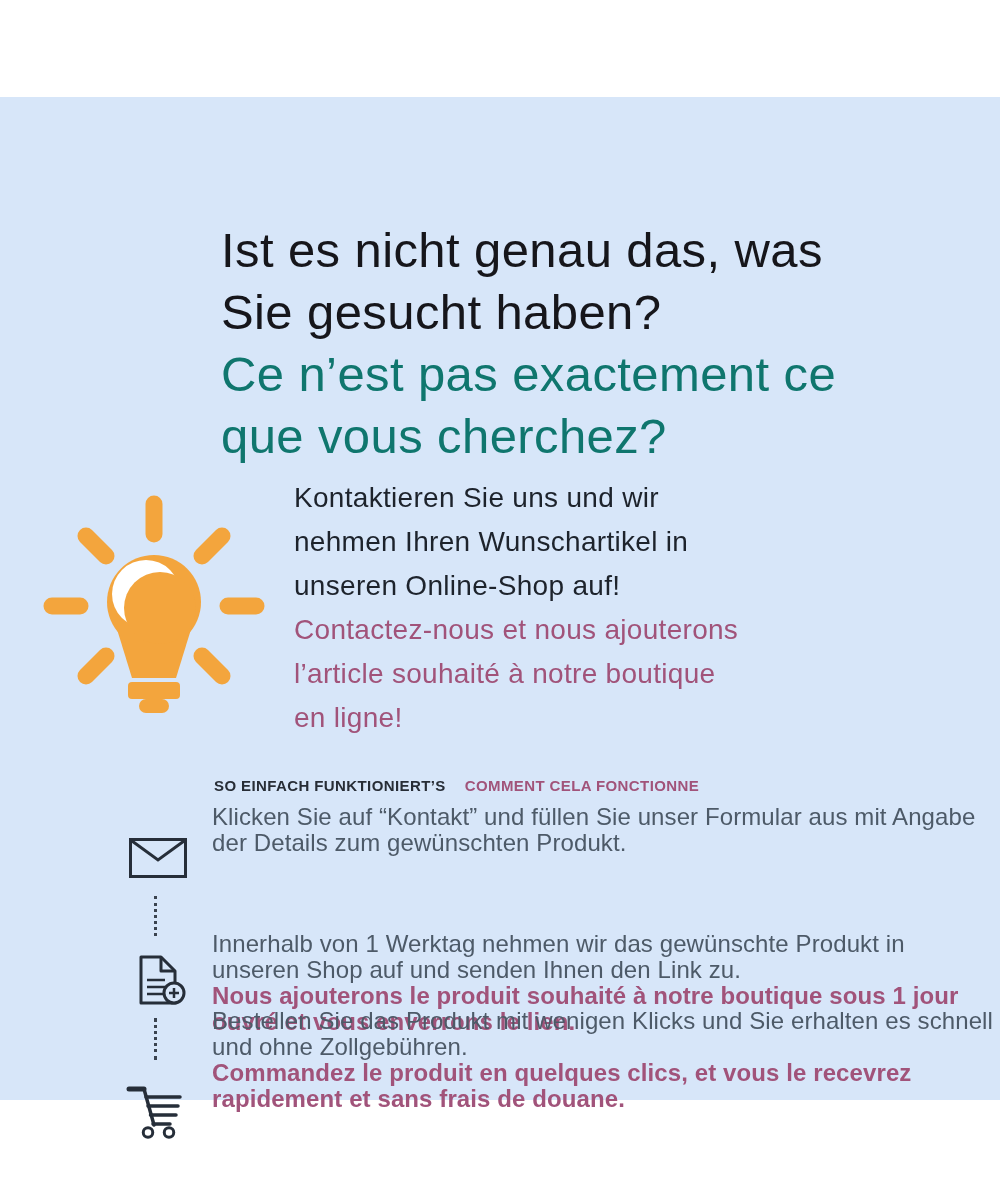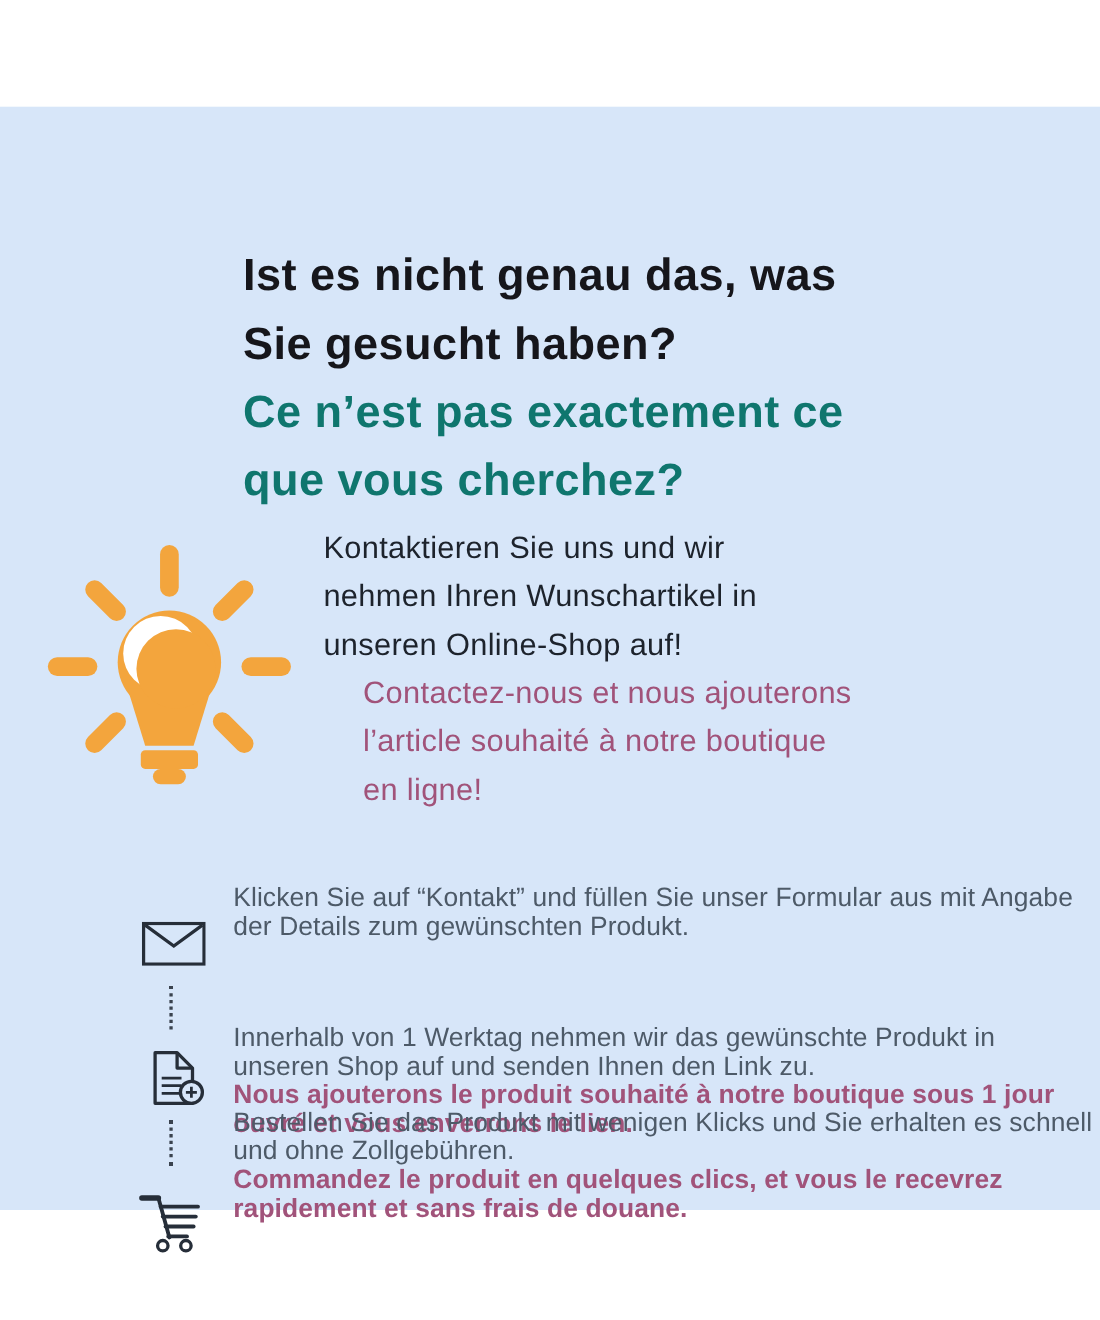--- a/index.html
+++ b/index.html
@@ -4,30 +4,30 @@
 <style>
   html,body{margin:0;padding:0;background:#ffffff;}
   .canvas{
     position:relative;width:1000px;height:1200px;background:#ffffff;
     font-family:"Liberation Sans",sans-serif;overflow:hidden;
   }
   .panel{position:absolute;left:0;top:97px;width:1000px;height:1003px;background:#d7e6f9;}
 
   
   .hero{position:absolute;left:221px;top:122px;}
-  .hero p{margin:0;font-size:41px;line-height:62px;font-weight:700;letter-spacing:.4px;white-space:pre;}
+  .hero p{margin:0;font-size:49px;line-height:62px;font-weight:400;letter-spacing:.4px;white-space:pre;}
   .hero .de{color:#16161b;}
   .hero .fr{color:#0f766e;}
 
   
   .bulb{position:absolute;left:42px;top:397px;width:224px;height:224px;}
   .intro{position:absolute;left:294px;top:379px;}
   .intro p{margin:0;font-size:28px;line-height:44px;font-weight:400;letter-spacing:.3px;white-space:pre;}
   .intro .de{color:#1d232c;}
-  .intro .fr{color:#a1537a;margin-left:36px;}
+  .intro .fr{color:#a1537a;}
 
   
   .how-header{position:absolute;left:214px;top:680px;display:flex;gap:19px;
     font-size:15px;font-weight:700;letter-spacing:.4px;white-space:pre;}
   .how-header .de{color:#272d36;}
   .how-header .fr{color:#a1537a;}
 
   
   .step-text{position:absolute;left:212px;}
   .step-text p{margin:0;font-size:24px;line-height:26px;letter-spacing:.1px;white-space:pre;}
@@ -79,20 +79,24 @@
 
     <div class="intro">
       <p class="de">Kontaktieren Sie uns und wir
 nehmen Ihren Wunschartikel in
 unseren Online-Shop auf!</p>
       <p class="fr">Contactez-nous et nous ajouterons
 l’article souhaité à notre boutique
 en ligne!</p>
     </div>
 
+    <div class="how-header">
+      <span class="de">SO EINFACH FUNKTIONIERT’S</span>
+      <span class="fr">COMMENT CELA FONCTIONNE</span>
+    </div>
 
     <svg class="icon" id="icon-envelope" viewBox="0 0 58 40" width="58" height="40" aria-hidden="true">
       <g stroke="#262e39" stroke-width="3" fill="none">
         <rect x="1.5" y="1.5" width="55" height="37"></rect>
         <path d="M3 3 L29 22 L55 3"></path>
       </g>
     </svg>
     <div class="step-text" id="step1">
       <p class="de">Klicken Sie auf “Kontakt” und füllen Sie unser Formular aus mit Angabe
 der Details zum gewünschten Produkt.</p>

